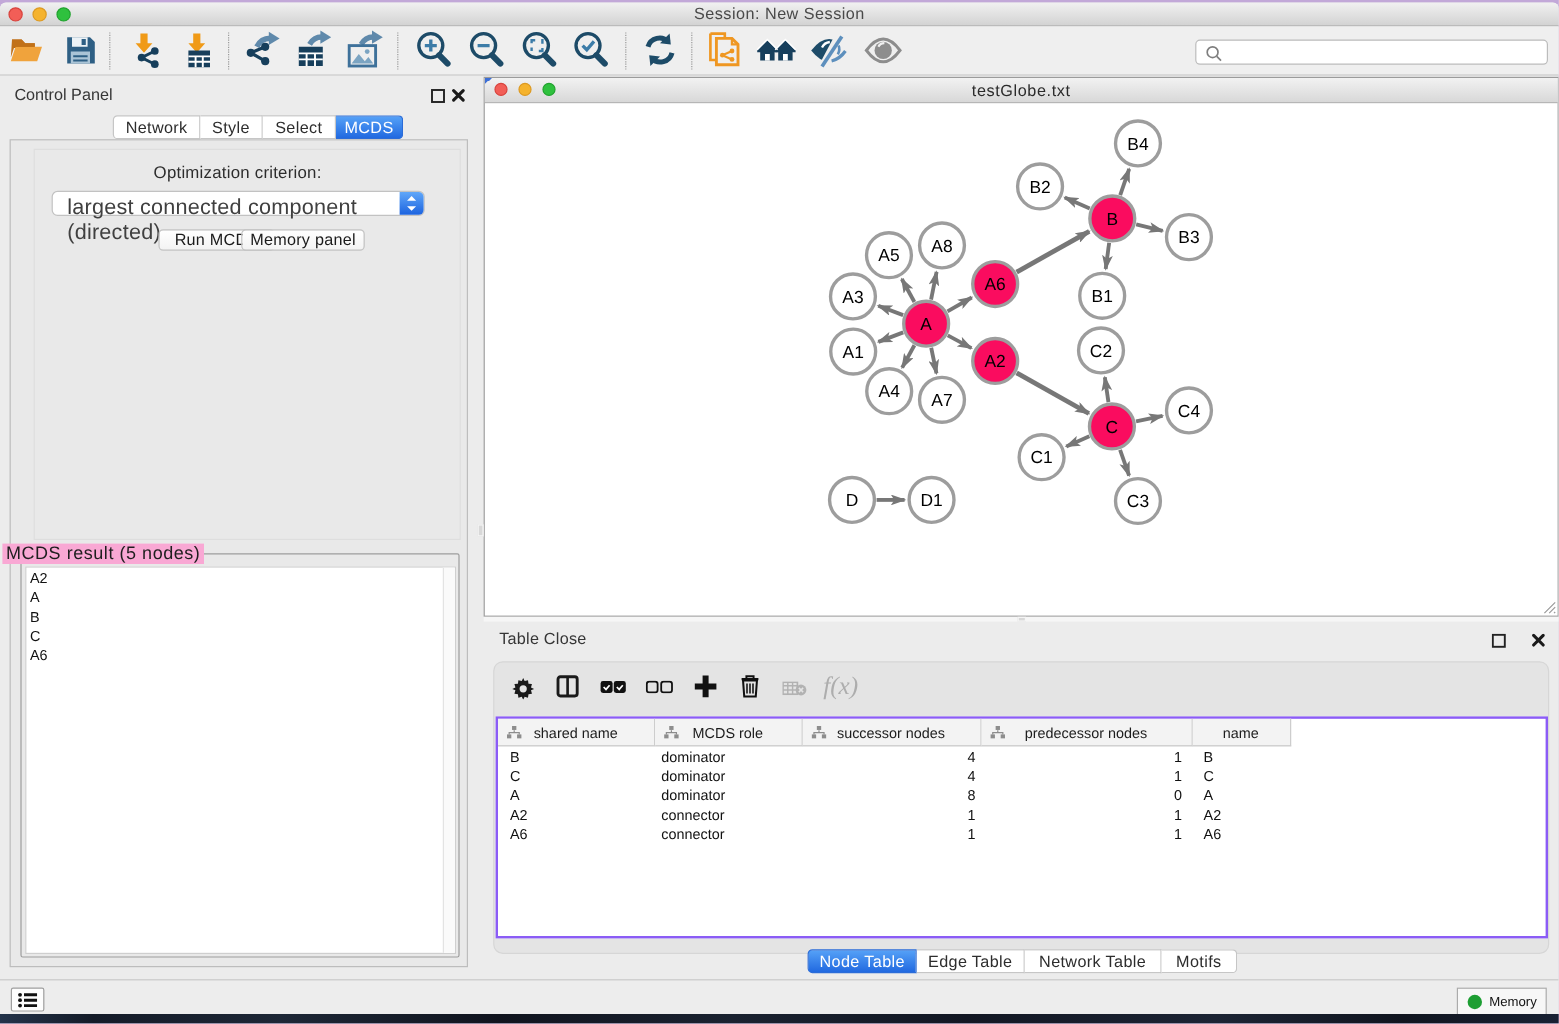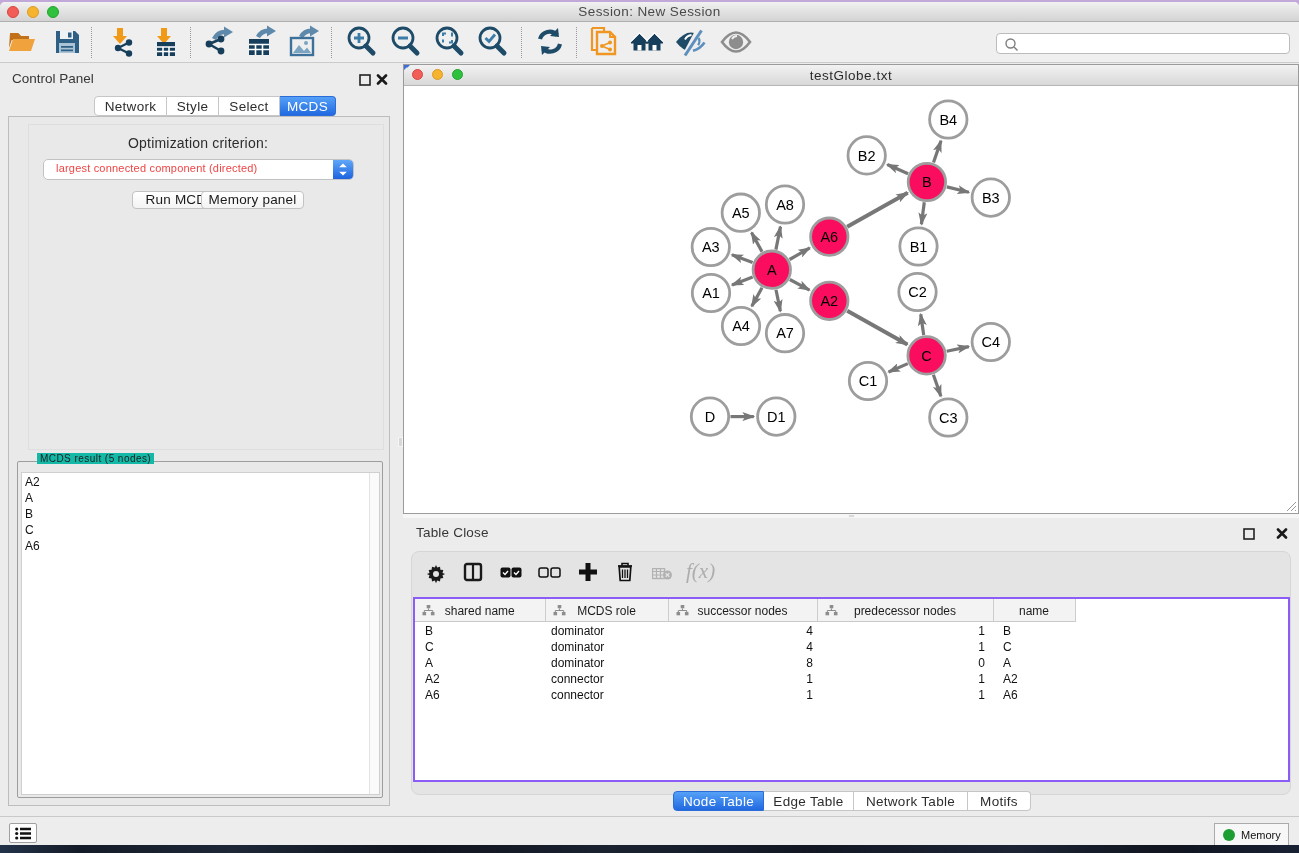--- a/index.html
+++ b/index.html
@@ -40,25 +40,25 @@
   .seg { position:absolute; display:flex; }
   .seg .t {
     height:20px; background:#fff; border:1px solid #c6c6c6; border-left:none;
     font-size:13.5px; letter-spacing:0.3px; color:#2d2d2d; text-align:center; line-height:19px;
   }
   .seg .t:first-child { border-left:1px solid #c6c6c6; border-radius:4px 0 0 4px; }
   .seg .t:last-child { border-radius:0 4px 4px 0; }
   .seg .t.sel { background:linear-gradient(#55a1f7,#2169e0); border-color:#2b6cd8; color:#fff; }
   #optlabel { position:absolute; left:0; width:396px; top:70px; text-align:center; font-size:14px; letter-spacing:0.2px; color:#2d2d2d; }
   #dropdown { position:absolute; left:43px; top:94px; width:311px; height:21px; background:#fff; border:1px solid #c2c2c2; border-radius:5px; }
-  #dropdown .txt { position:absolute; left:12px; top:1.5px; font-size:11px; color:#ef4444; letter-spacing:0.2px; }
+  #dropdown .txt { position:absolute; left:12px; top:1.5px; font-size:18px; color:#404040; letter-spacing:0.2px; }
   #dropdown .step { position:absolute; right:0px; top:0px; width:20px; height:19px; border-radius:0 4px 4px 0; background:linear-gradient(#60a7f9,#1c63df); }
   .btn { position:absolute; height:18px; background:linear-gradient(#ffffff,#f3f3f3); border:1px solid #c3c3c3; border-radius:4px; font-size:13.5px; letter-spacing:0.2px; color:#1b1b1b; text-align:center; line-height:16px; }
   #groupbox { position:absolute; left:17px; top:396px; width:366px; height:337px; border:1px solid #9d9d9d; border-radius:2px; }
-  #grouplegend { position:absolute; left:37px; top:388px; background:#14b8a6; padding:0 3px; font-size:10px; letter-spacing:0.45px; color:#1e1e1e; }
+  #grouplegend { position:absolute; left:2px; top:388px; background:#f9a8d4; padding:0 3px; font-size:15px; letter-spacing:0.45px; color:#1e1e1e; }
   #mcdslist { position:absolute; left:3px; top:10px; width:359px; height:323px; background:#fff; border:1px solid #cfcfcf; font-size:12px; color:#111; }
   #mcdslist .scroll { position:absolute; right:0; top:0; width:10px; height:100%; background:#fafafa; border-left:1px solid #e3e3e3; }
   #mcdslist .items { position:absolute; left:3px; top:1px; line-height:16px; }
   
   #gwin { position:absolute; left:403px; top:-1px; width:896px; height:450px; border:1px solid #9b9b9b; background:#fff; }
   #gtitle { position:absolute; left:0; top:0; width:100%; height:21px; background:linear-gradient(#f2f2f2,#d8d8d8); border-bottom:1px solid #b6b6b6; }
   #gtitle .title { position:absolute; left:0; right:0; top:3px; text-align:center; font-size:13.5px; letter-spacing:0.5px; color:#2b2b2b; }
   
   #tp-title { position:absolute; left:416px; top:460px; font-size:13.5px; letter-spacing:0.2px; color:#363636; }
   #tp-box { position:absolute; left:411px; top:486px; width:880px; height:244px; background:#e4e4e4; border:1px solid #d6d6d6; border-radius:8px; }

